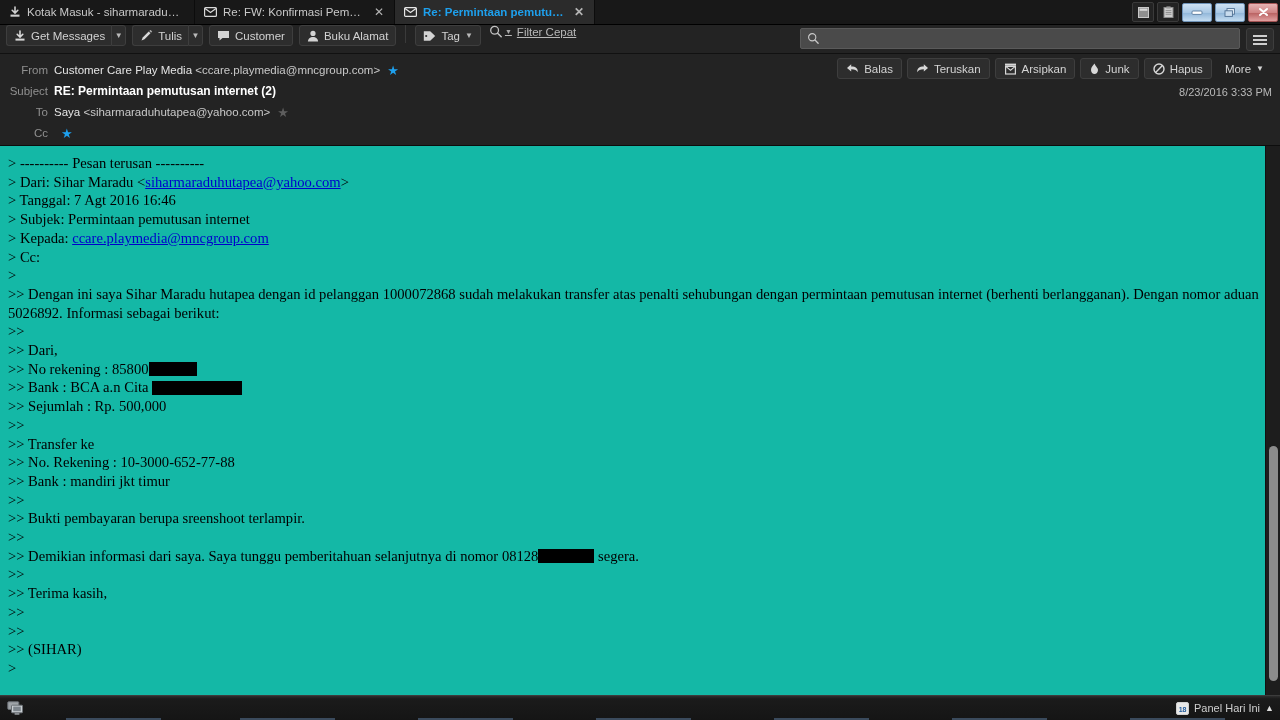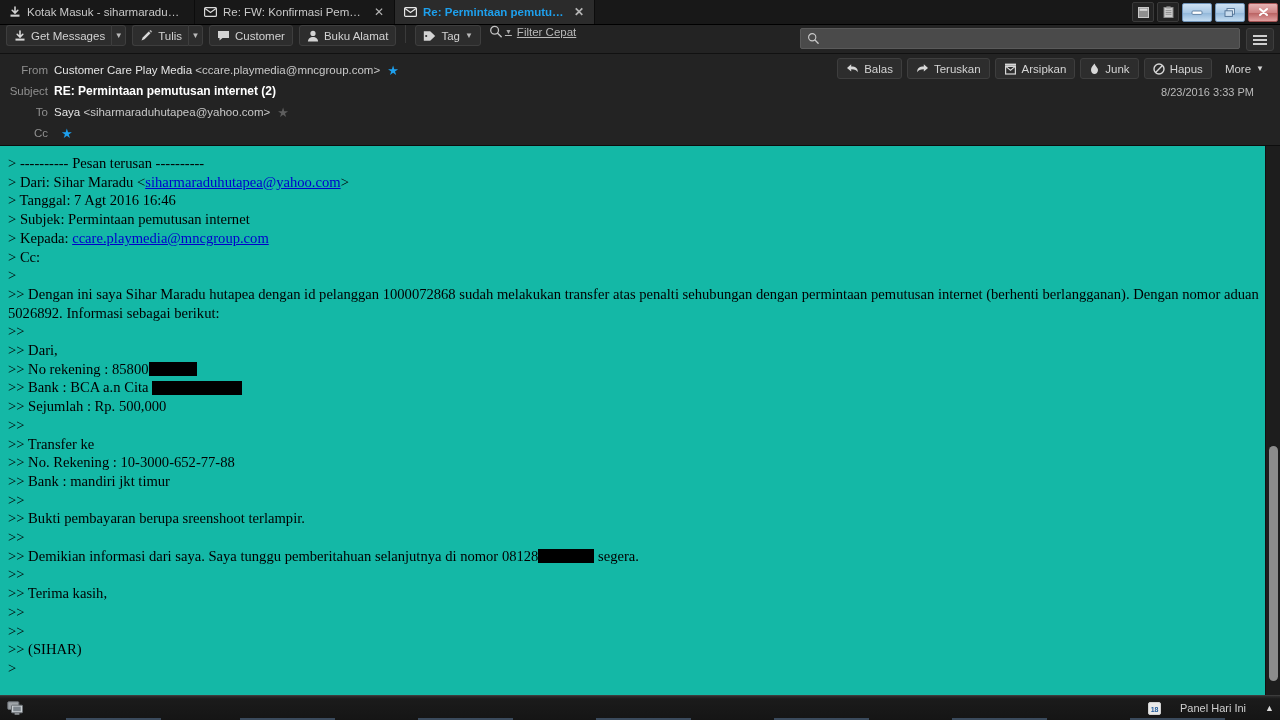--- a/index.html
+++ b/index.html
@@ -196,21 +196,21 @@
   .hdrvalue.subject { font-weight: bold; color: #ffffff; font-size: 12px; }
   .star {
     margin-left: 7px;
     font-size: 13px;
     line-height: 1;
     color: #1ea0ed;
   }
   .star.off { color: #5e5e5e; }
   .msgdate {
     position: absolute;
-    right: 26px; top: 32px;
+    right: 8px; top: 32px;
     color: #b9b9b9;
     font-size: 11px;
   }
   .actionbar {
     position: absolute;
     right: 8px; top: 4px;
     display: flex; gap: 5px;
   }
   .abtn {
     display: flex; align-items: center; gap: 5px;
@@ -277,21 +277,21 @@
     background: linear-gradient(180deg,#2e2e2e 0%, #1b1b1b 12%, #151515 100%);
     border-top: 1px solid #3c3c3c;
     display: flex;
     align-items: center;
     position: relative;
     padding: 0 4px;
   }
   .tray {
     position: absolute;
     right: 6px; top: 0; bottom: 0;
-    display: flex; align-items: center; gap: 19px;
+    display: flex; align-items: center; gap: 5px;
     color: #cfcfcf;
     font-size: 11px;
   }
   .calicon {
     width: 13px; height: 13px;
     border: 1px solid #d0d0d0;
     border-radius: 2px;
     background: #e8e8e8;
     color: #1f5a9c;
     font-size: 7px;

